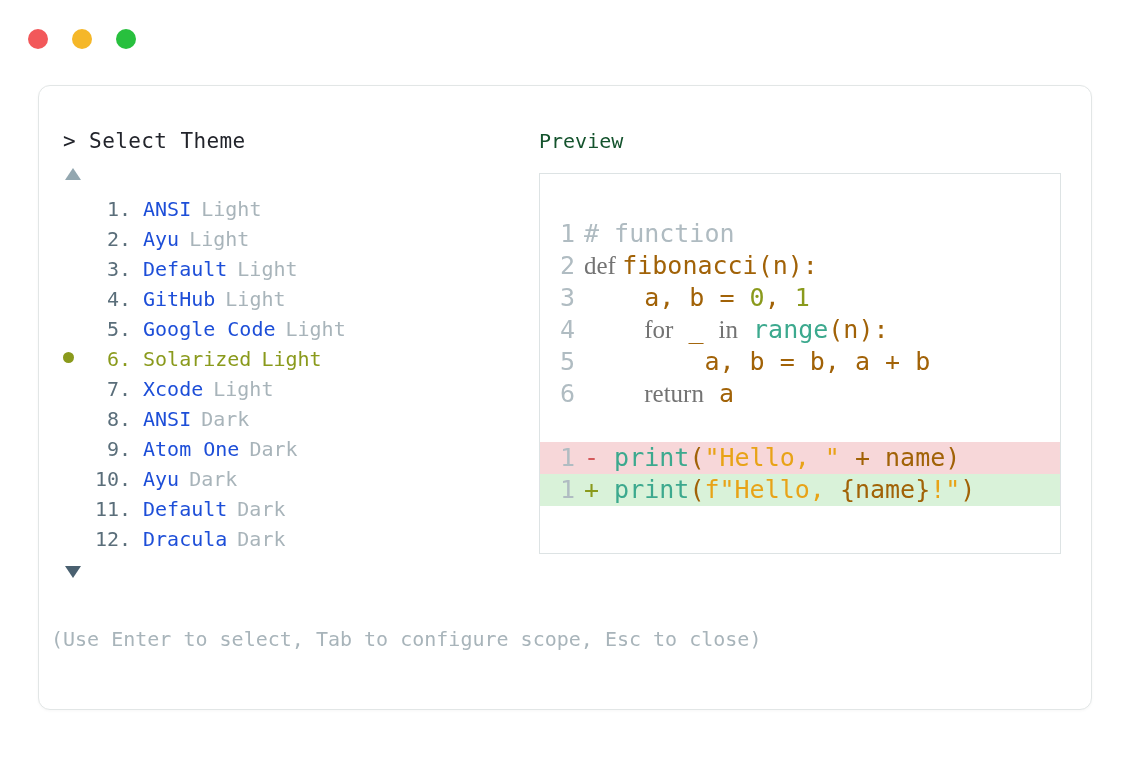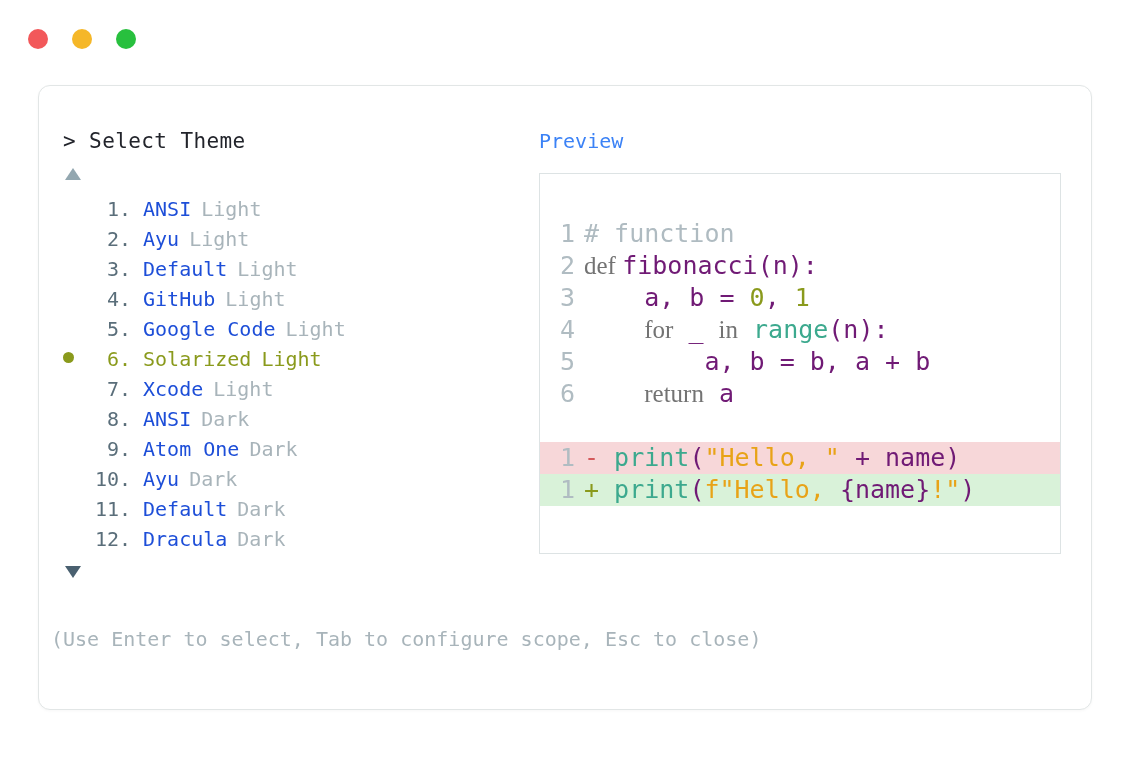--- a/index.html
+++ b/index.html
@@ -64,36 +64,36 @@
   .num {
     width: 42px; flex: none; text-align: right;
     color: #5A6E7A;
   }
   .tname { color: #1d4ed8; }
   .tvar  { color: #A8B4BA; margin-left: 10px; }
   .row.sel .num, .row.sel .dotsep, .row.sel .tname, .row.sel .tvar { color: #8A9A1C; }
 
   
   .right { position: absolute; left: 500px; top: 45px; width: 530px; }
-  .preview-label { font-size: 20px; color: #3b82f6; line-height: 1; }
+  .preview-label { font-size: 20px; color: #14532d; line-height: 1; }
   .preview-box {
     margin-top: 22px;
     width: 522px; height: 381px;
     border: 1.5px solid #DDE3E4;
     background: #ffffff;
     padding: 44px 0 0 0;
   }
   .code { font-size: 25px; line-height: 32px; white-space: pre; }
   .cline { display: block; padding-left: 20px; }
   .ln { color: #B0BCC2; display: inline-block; width: 14px; text-align: right; margin-right: 10px; }
   .cmt { color: #AFBBC1; }
   .kw  { color: #737373; font-family: Liberation Serif, serif; }
   .fn  { color: #3CA98E; }
   .numlit { color: #8A9A1C; }
-  .plain { color: #701a75; }
+  .plain { color: #a16207; }
   .str { color: #E8A317; }
   .diff { display: block; padding-left: 20px; }
   .diff.minus { background: #F7D7D9; }
   .diff.plus  { background: #D9F2D9; }
   .mk-minus { color: #D4595B; }
   .mk-plus  { color: #8A9A1C; }
   .spacer { display: block; height: 32px; }
 
   
   .footer {

